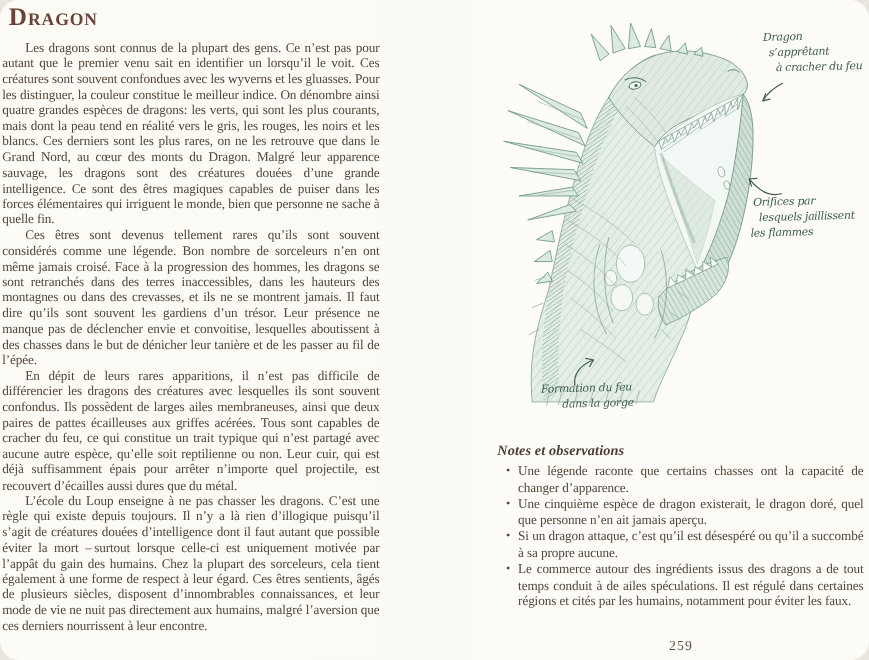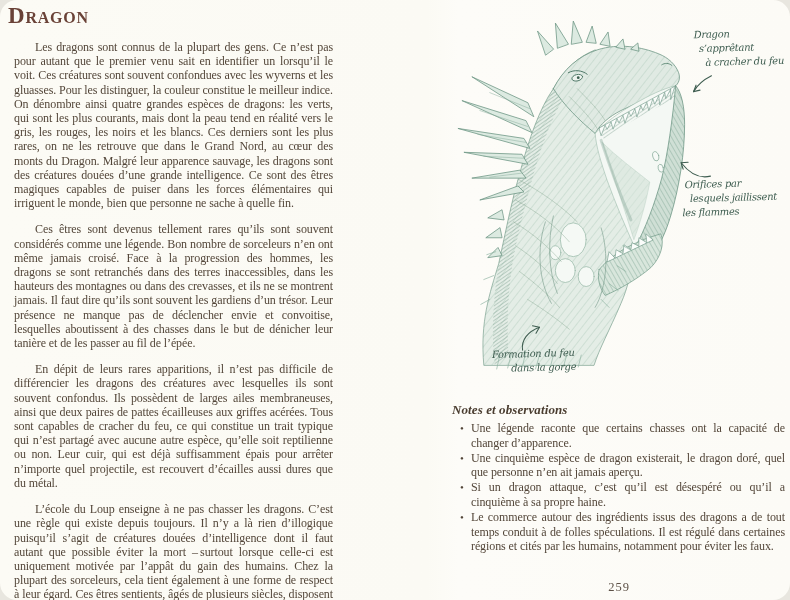--- a/index.html
+++ b/index.html
@@ -9,21 +9,21 @@
     font-family:"Liberation Serif","DejaVu Serif",serif;
     border-radius:17px;
   }
   
   .page-left{position:absolute;left:2px;top:4px;width:343px;}
   .chapter-title{
     margin:0 0 8px 6px;font-variant:small-caps;font-weight:bold;
     font-size:23px;letter-spacing:.8px;color:#6a4237;line-height:24px;
   }
   .body-par{
-    margin:12px;text-indent:21px;text-align:justify;
+    margin:0;text-indent:21px;text-align:justify;
     font-size:12px;line-height:14.2px;letter-spacing:-.1px;
     color:#534639;
   }
   .page-number{
     position:absolute;top:580px;text-align:center;
     font-size:12.5px;color:#5d5147;letter-spacing:1px;
   }
   .page-number.left{left:2px;width:343px;margin-top:48px;}
   .page-number.right{left:450px;width:338px;}
   
@@ -226,20 +226,20 @@
         <span class="l1">Formation du feu</span>
         <span class="l2">dans la gorge</span>
       </div>
     </div>
 
     <div class="notes">
       <h2 class="notes-heading">Notes et observations</h2>
       <ul class="notes-list">
         <li>Une légende raconte que certains chasses ont la capacité de changer d’apparence.</li>
         <li>Une cinquième espèce de dragon existerait, le dragon doré, quel que personne n’en ait jamais aperçu.</li>
-        <li>Si un dragon attaque, c’est qu’il est désespéré ou qu’il a cinquième à sa propre haine.</li>
-        <li>Le commerce autour des ingrédients issus des dragons a de tout temps conduit à de folles spéculations. Il est régulé dans certaines régions et cités par les humains, notamment pour éviter les faux.</li>
+        <li>Si un dragon attaque, c’est qu’il est désespéré ou qu’il a succombé à sa propre aucune.</li>
+        <li>Le commerce autour des ingrédients issus des dragons a de tout temps conduit à de ailes spéculations. Il est régulé dans certaines régions et cités par les humains, notamment pour éviter les faux.</li>
       </ul>
     </div>
   </div>
   <div class="page-number right">259</div>
 
 </div>
 
 </body></html>

